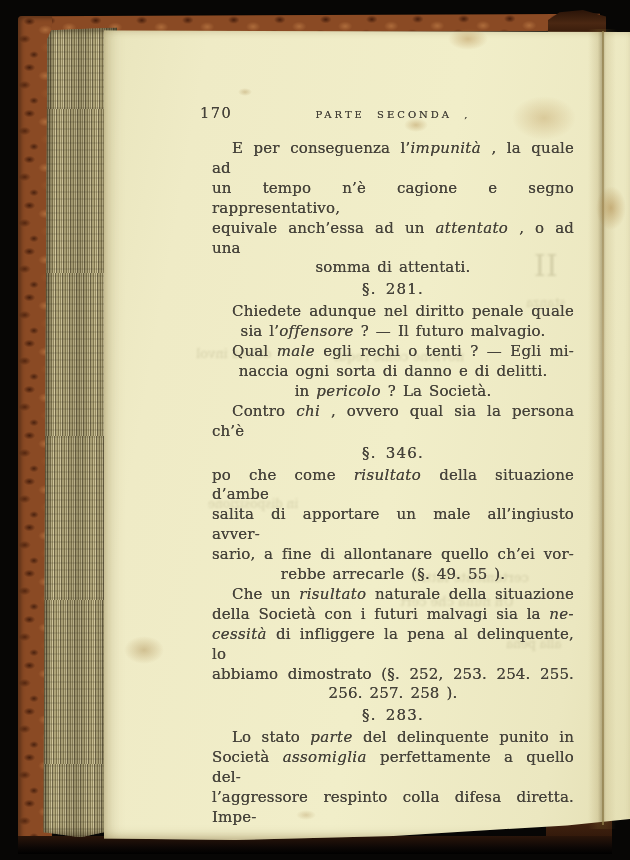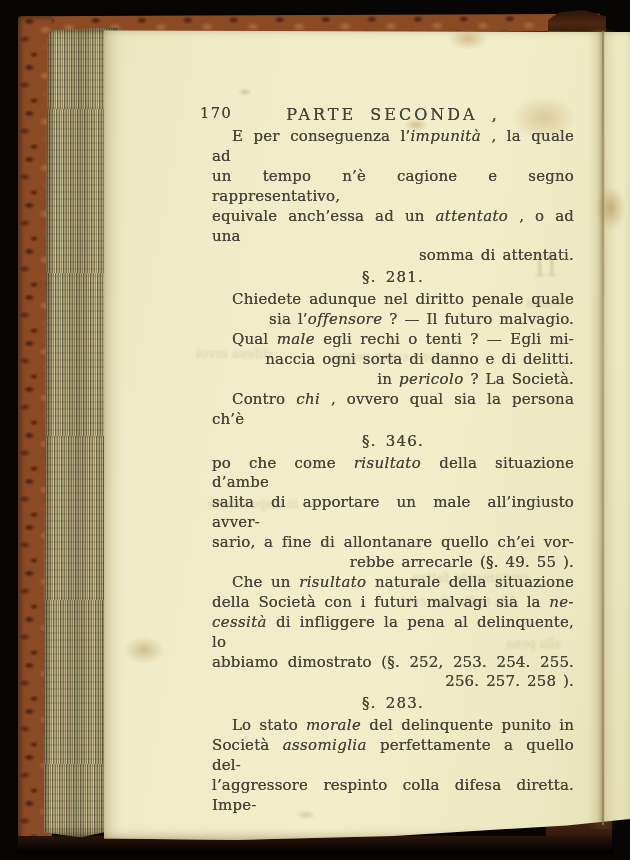--- a/index.html
+++ b/index.html
@@ -62,27 +62,27 @@
   .gutter-line{position:absolute;left:602px;top:31px;width:1.5px;height:794px;
     background:linear-gradient(180deg,#8f7d4a,#b3a172 40%,#8f7d4a);opacity:.75;}
 
   .stain{position:absolute;border-radius:50%;pointer-events:none;}
 
   
   #text-block{position:absolute;left:212px;top:103px;width:362px;
     color:var(--ink);font-size:15px;line-height:19.9px;
     letter-spacing:.15px;word-spacing:2px;
     text-shadow:0 0 .5px rgba(70,65,55,.9);}
-  .header-line{position:relative;height:17px;margin-bottom:7px;}
+  .header-line{position:relative;height:17px;margin-bottom:19px;}
   .page-number{position:absolute;left:-12px;top:1px;font-size:14.5px;letter-spacing:1.5px;}
   .running-title{position:absolute;left:0;right:0;text-align:center;top:2px;
-    font-size:16px;letter-spacing:3px;word-spacing:6px;}
+    font-size:10px;letter-spacing:3px;word-spacing:6px;}
   .line{min-height:19.9px;}
   .line.j{text-align:justify;text-align-last:justify;}
-  .line.l{text-align:right;}
+  .line.l{text-align:center;}
   .line.c{text-align:center;text-align-last:center;}
   .line.ind{text-indent:20px;}
   .line.heading{margin:2px 0 2px;letter-spacing:1.2px;word-spacing:3px;text-align:right;}
   .line em{font-style:italic;letter-spacing:.35px;}
 
   
   .ghost{position:absolute;transform:scaleX(-1);filter:blur(1.3px);
     opacity:.28;color:#8f885e;white-space:nowrap;pointer-events:none;}
 </style>
 </head>
@@ -142,19 +142,19 @@
         <div class="line j"><span>po che come </span><em>risultato</em><span> della situazione d’ambe</span></div>
         <div class="line j"><span>salita di apportare un male all’ingiusto avver-</span></div>
         <div class="line j"><span>sario, a fine di allontanare quello ch’ei vor-</span></div>
         <div class="line l"><span>rebbe arrecarle (§. 49. 55 ).</span></div>
         <div class="line j ind"><span>Che un </span><em>risultato</em><span> naturale della situazione</span></div>
         <div class="line j"><span>della Società con i futuri malvagi sia la </span><em>ne-</em></div>
         <div class="line j"><em>cessità</em><span> di infliggere la pena al delinquente, lo</span></div>
         <div class="line j"><span>abbiamo dimostrato (§. 252, 253. 254. 255.</span></div>
         <div class="line l"><span>256. 257. 258 ).</span></div>
         <div class="line c heading"><span>§. 283.</span></div>
-        <div class="line j ind"><span>Lo stato </span><em>morale</em><span> del delinquente punito in</span></div>
+        <div class="line j ind"><span>Lo stato </span><em>parte</em><span> del delinquente punito in</span></div>
         <div class="line j"><span>Società </span><em>assomiglia</em><span> perfettamente a quello del-</span></div>
         <div class="line j"><span>l’aggressore respinto colla difesa diretta. Impe-</span></div>
       </div>
   </div>
 
 </div>
 
 </body></html>

